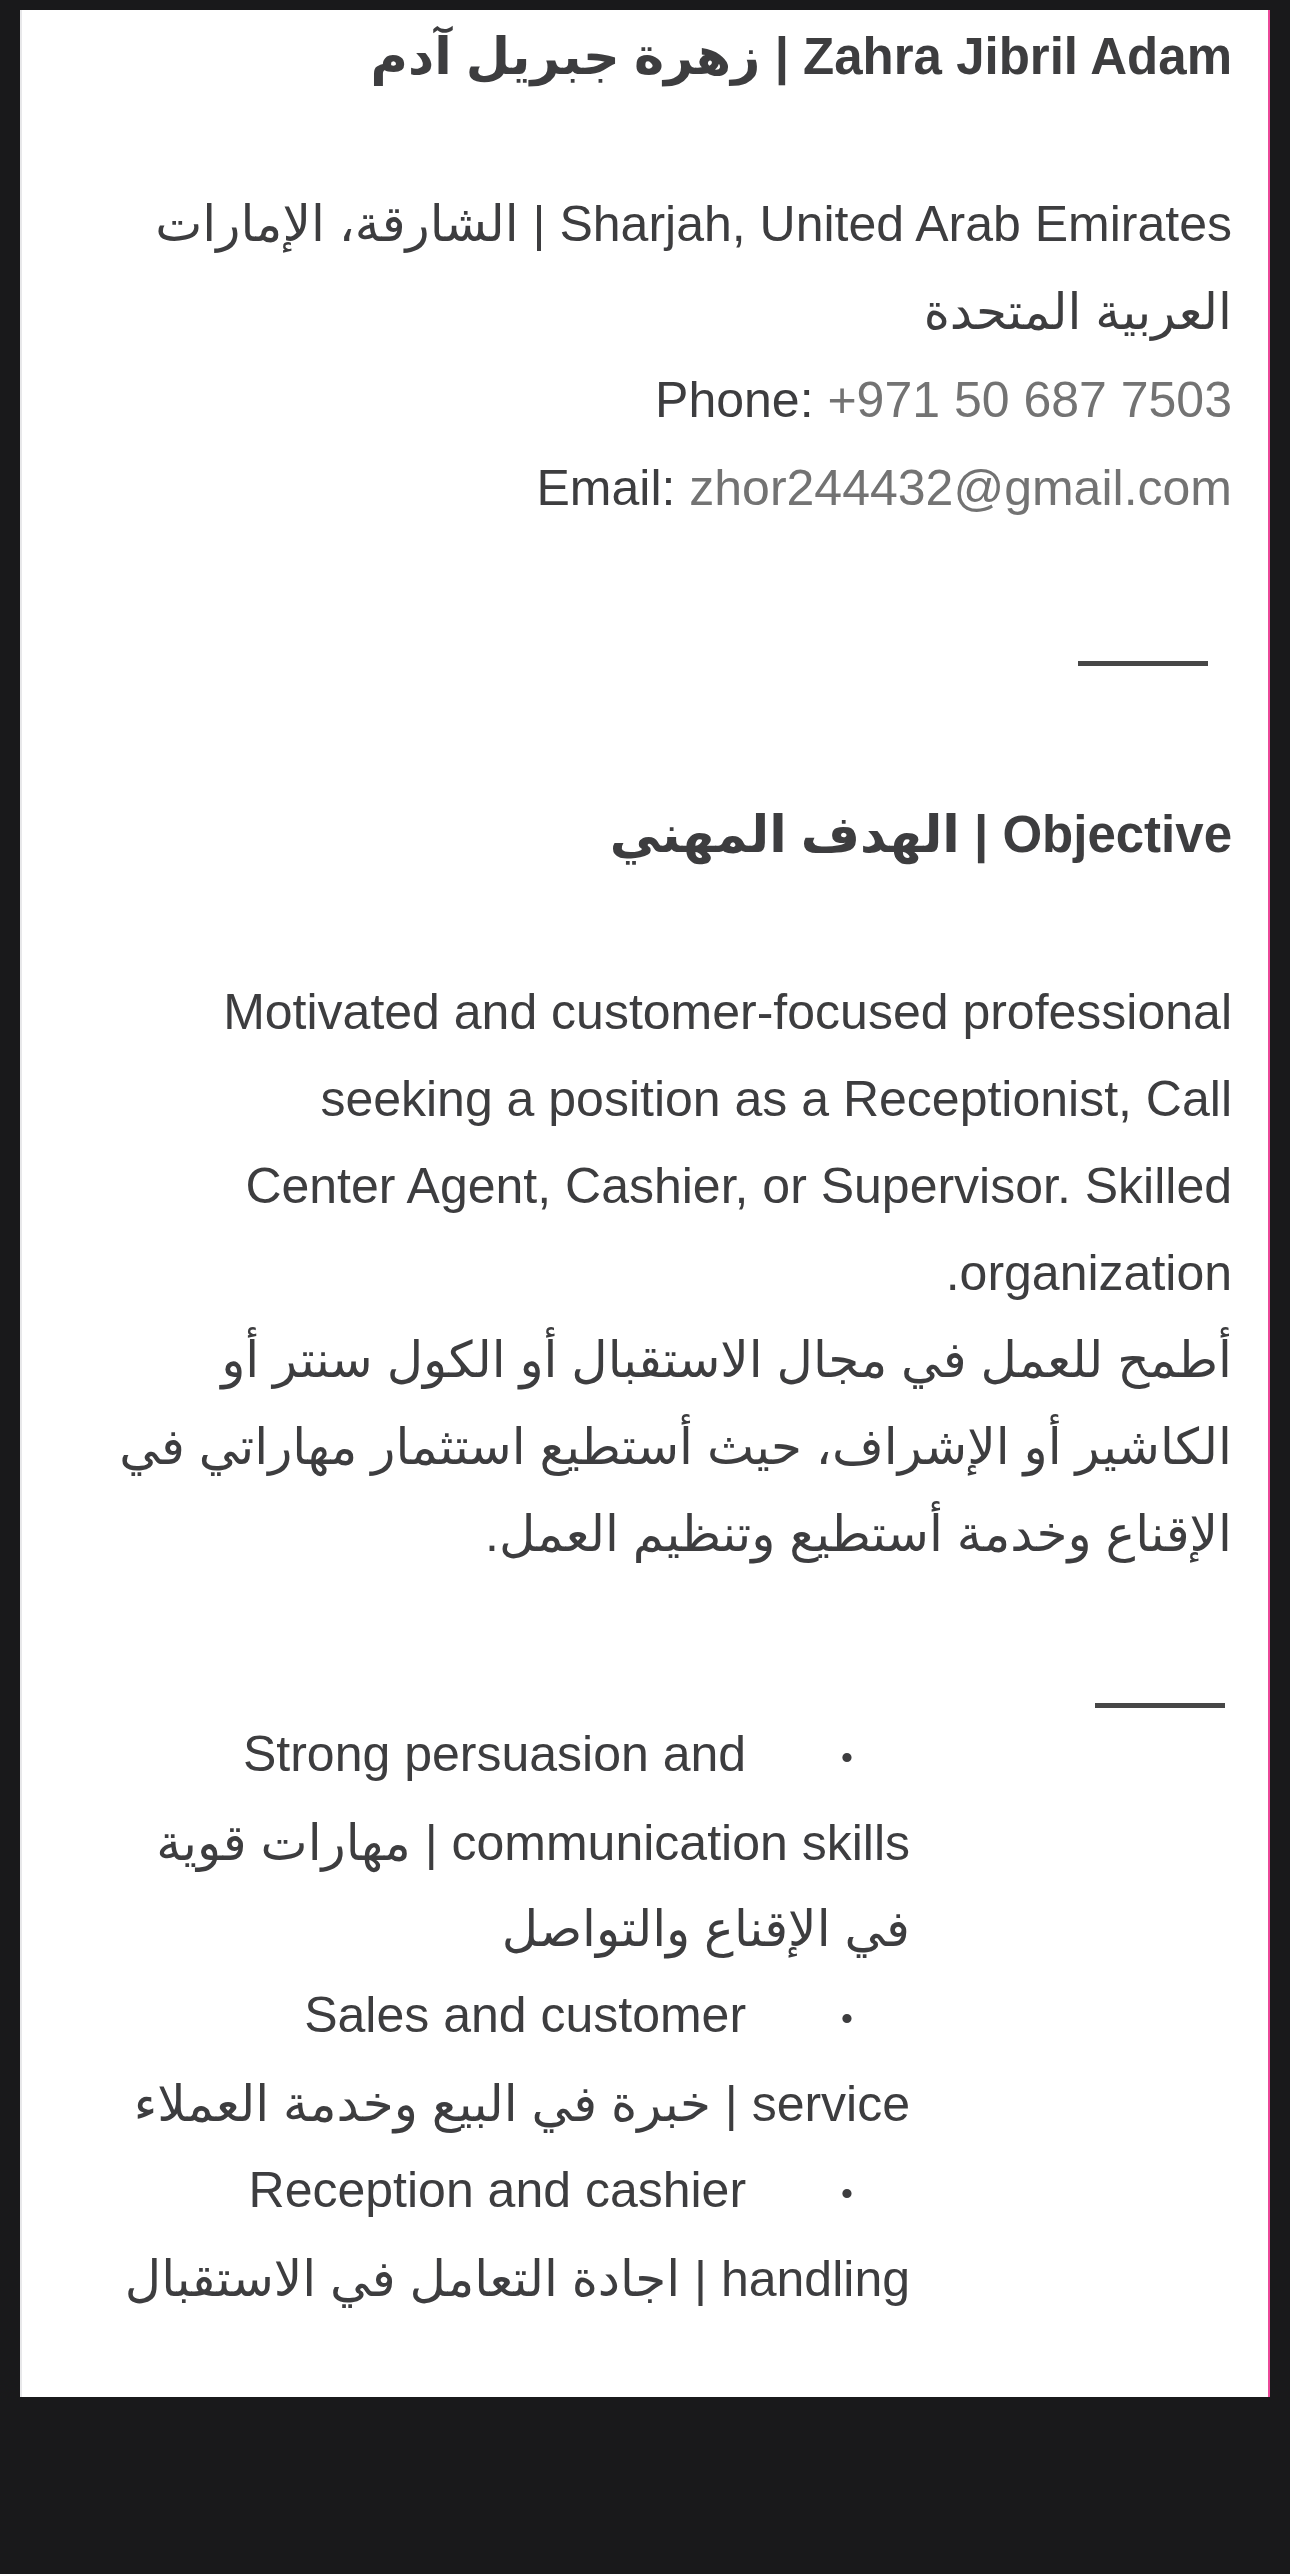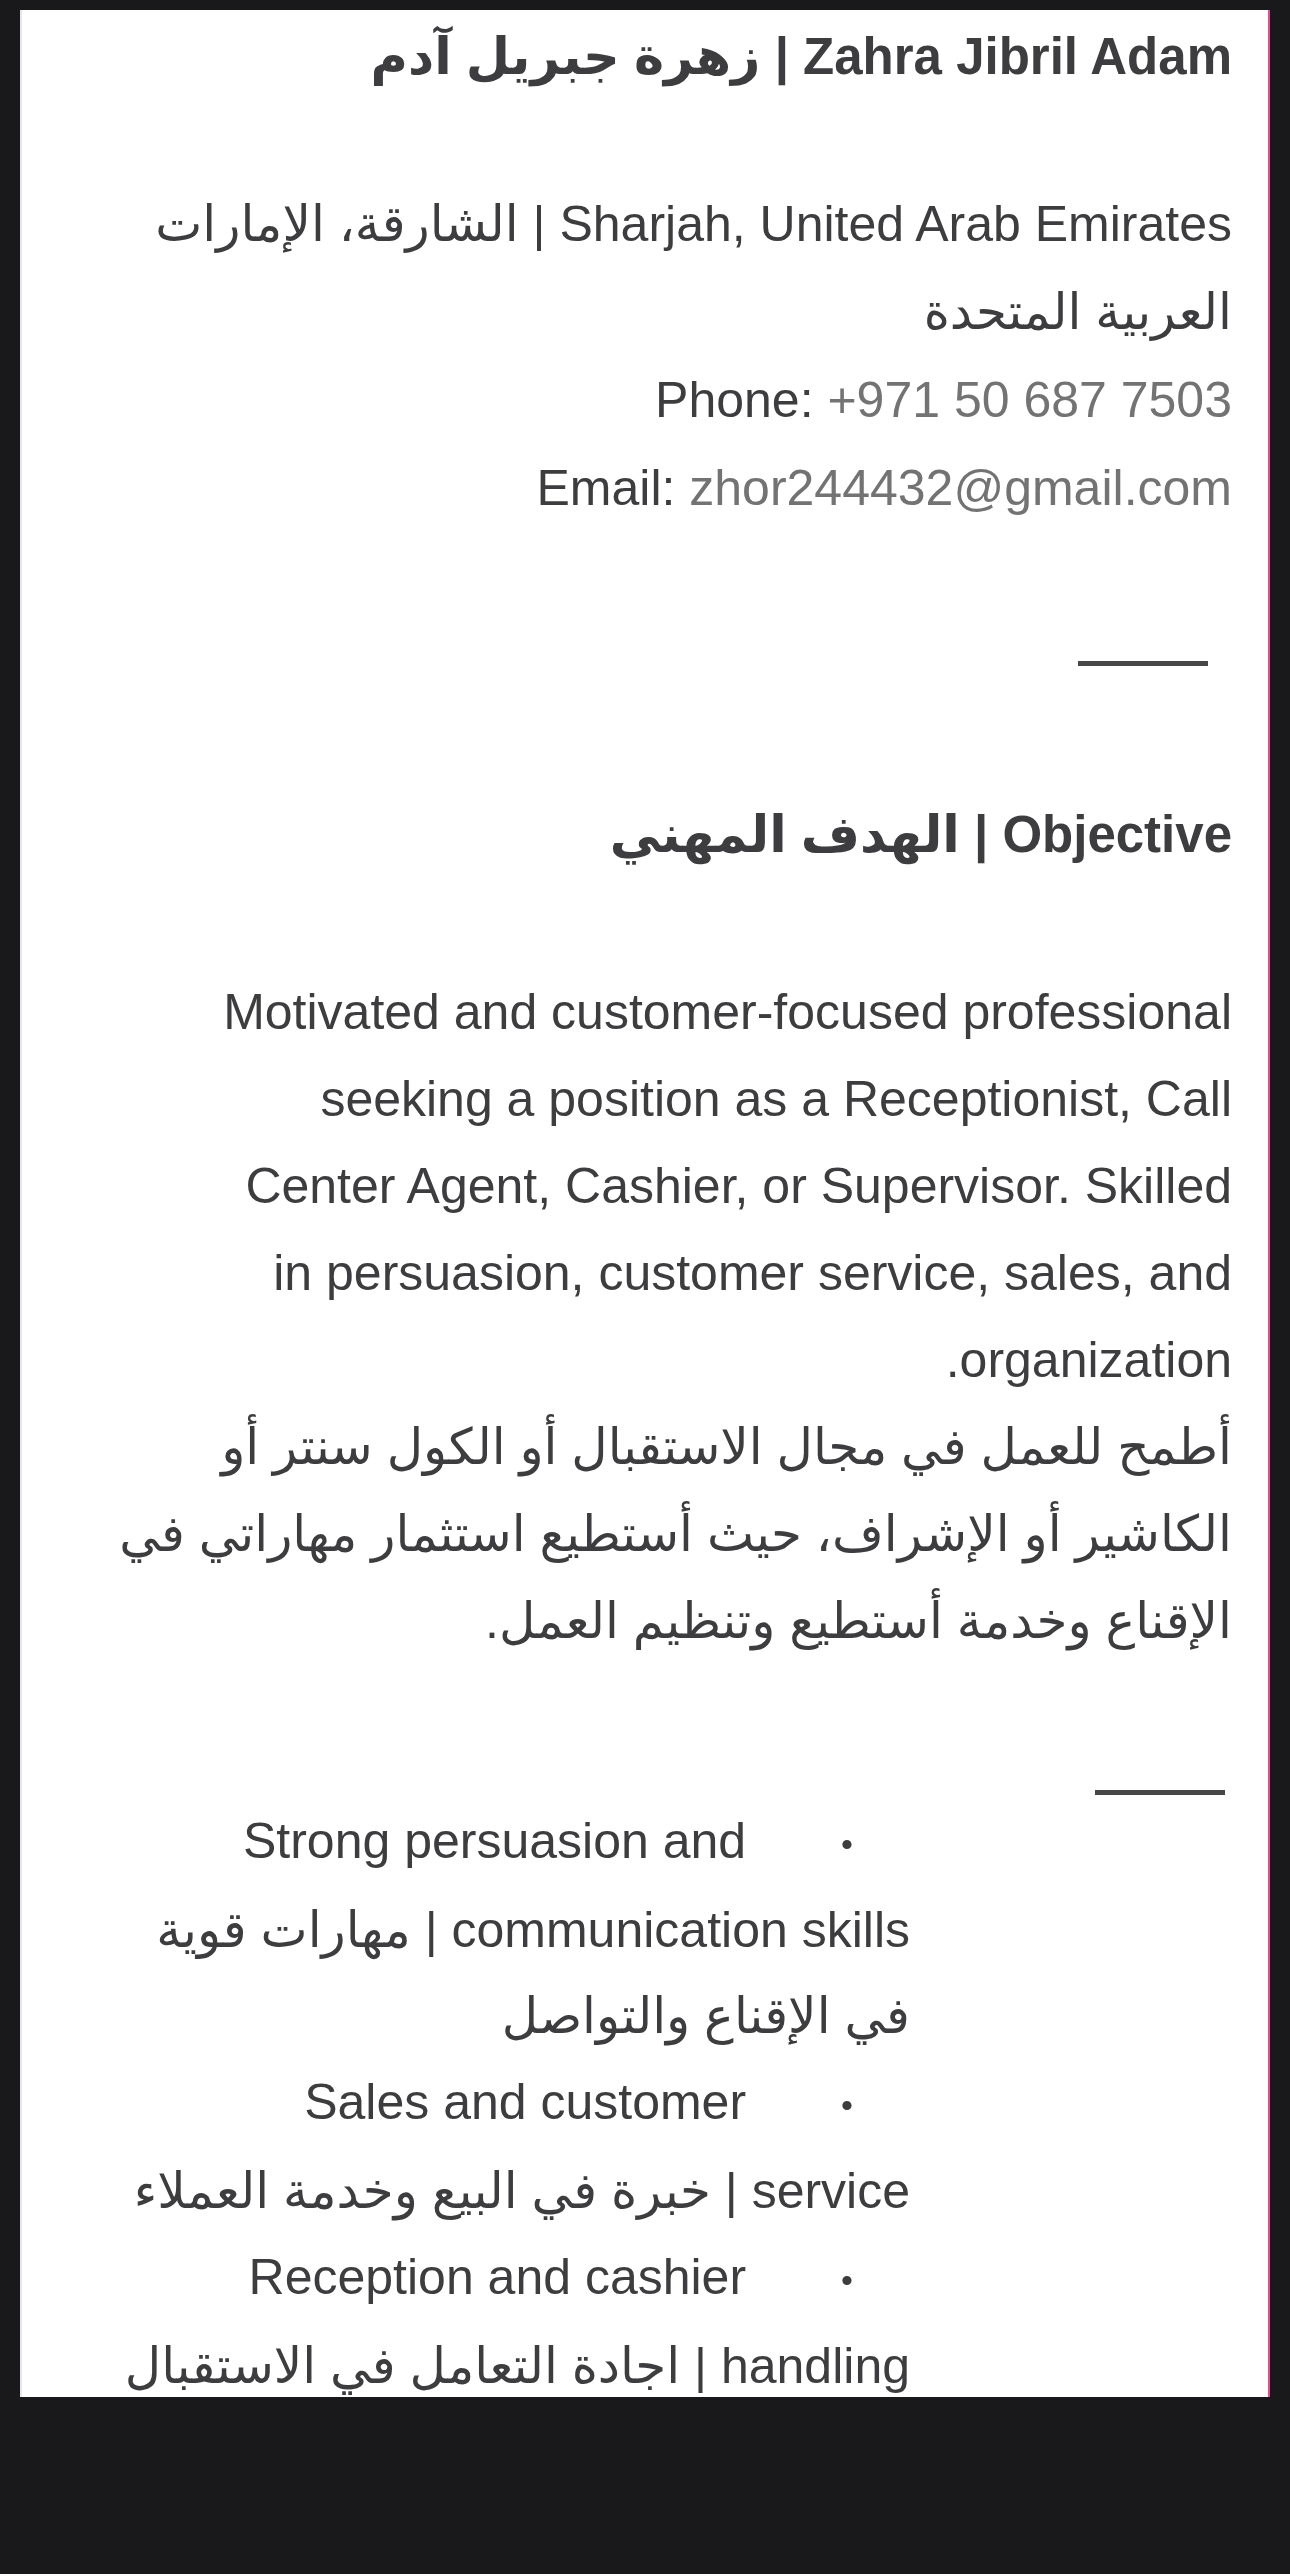--- a/index.html
+++ b/index.html
@@ -75,21 +75,20 @@
     </div>
 
     <div class="sep sep1"></div>
 
     <div class="t h objective-heading">Objective | الهدف المهني</div>
 
     <div class="objective-para">
       <div class="t">Motivated and customer-focused professional</div>
       <div class="t">seeking a position as a Receptionist, Call</div>
       <div class="t">Center Agent, Cashier, or Supervisor. Skilled</div>
-      <div class="t">in persuasion, customer service, sales, and</div>
       <div class="t">organization.</div>
       <div class="t">أطمح للعمل في مجال الاستقبال أو الكول سنتر أو</div>
       <div class="t">الكاشير أو الإشراف، حيث أستطيع استثمار مهاراتي في</div>
       <div class="t">الإقناع وخدمة أستطيع وتنظيم العمل.</div>
     </div>
 
     <div class="sep sep2"></div>
 
 
     <div class="skills-list">

